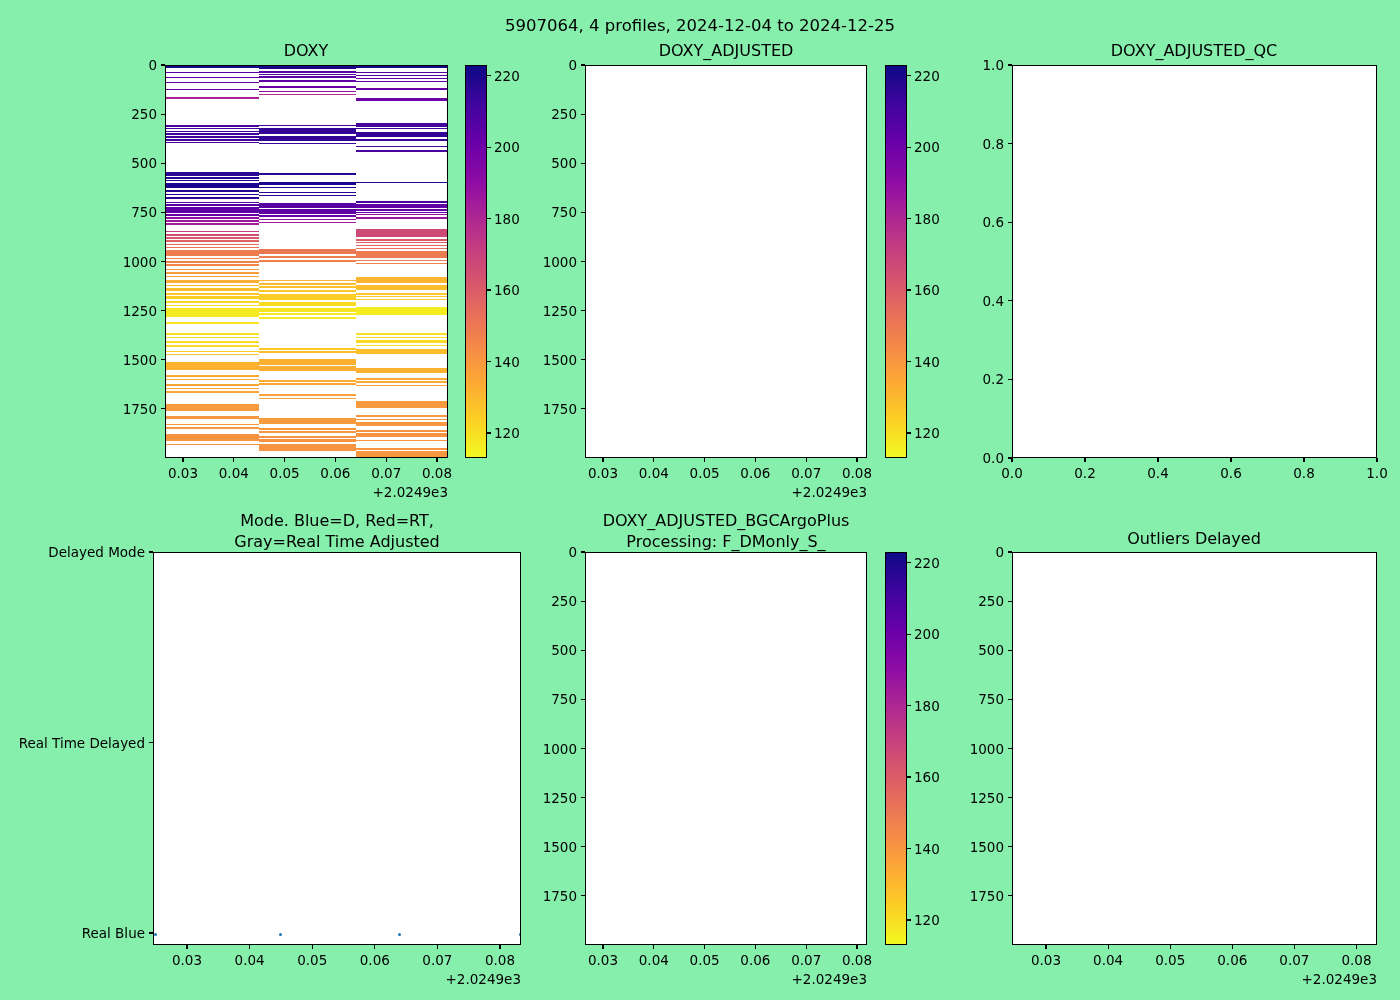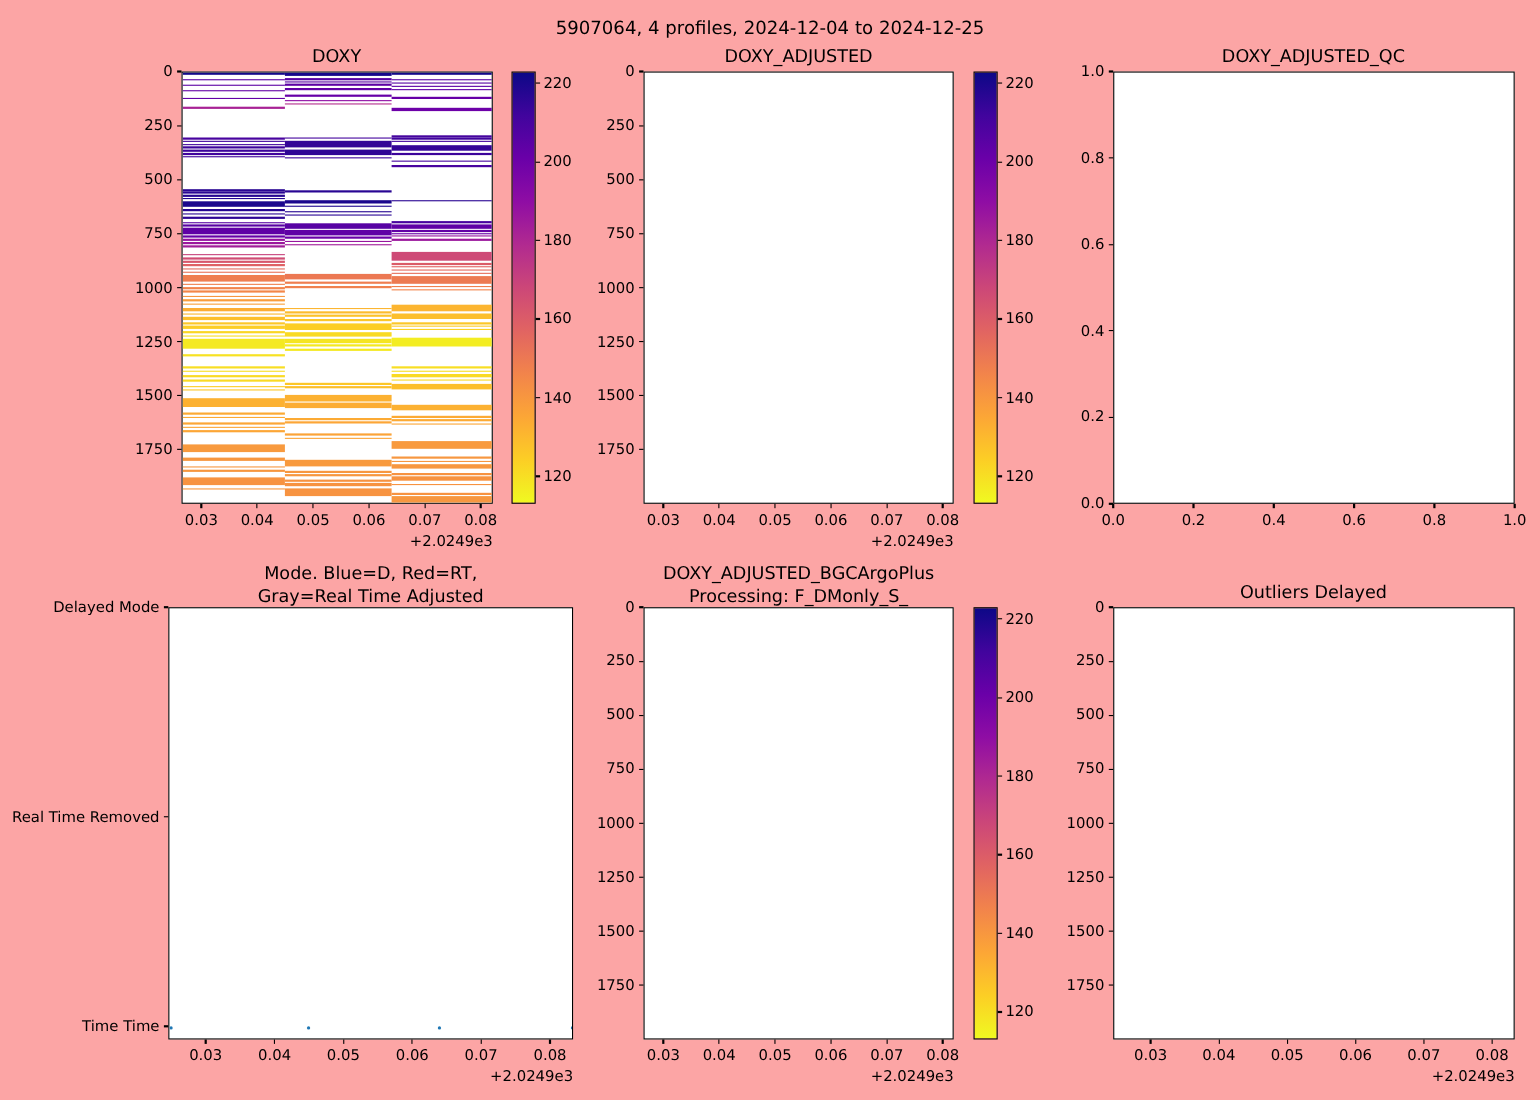--- a/index.html
+++ b/index.html
@@ -1,16 +1,16 @@
 <!DOCTYPE html>
 <html><head>
 <meta charset="utf-8">
 <style>
   html,body{margin:0;padding:0;background:#fff;}
-  #fig{position:relative;width:1400px;height:1000px;background:#fca5a5;
+  #fig{position:relative;width:1400px;height:1000px;background:#86efac;
        font-family:"DejaVu Sans","Liberation Sans",sans-serif;overflow:hidden;}
   .suptitle{position:absolute;left:700px;top:16px;transform:translateX(-50%);
        font-size:16.5px;color:#000;white-space:nowrap;}
   .ptitle{position:absolute;transform:translateX(-50%);font-size:16px;color:#000;
        text-align:center;white-space:pre-line;line-height:21px;}
   .plot{position:absolute;border:1.2px solid #000;box-sizing:border-box;background:#fff;overflow:hidden;}
   .cbar{position:absolute;border:1.2px solid #000;box-sizing:border-box;}
   .tick-label{position:absolute;font-size:13.5px;color:#000;white-space:nowrap;}
   .tick-mark{position:absolute;background:#000;}
   .seg{position:absolute;}
@@ -307,23 +307,23 @@
     <div class="tick-mark" style="left: 374.2px; top: 945px; width: 1.2px; height: 4px;"></div>
     <div class="tick-label" style="left: 374.8px; top: 952px; transform: translateX(-50%);">0.06</div>
     <div class="tick-mark" style="left: 436.8px; top: 945px; width: 1.2px; height: 4px;"></div>
     <div class="tick-label" style="left: 437.4px; top: 952px; transform: translateX(-50%);">0.07</div>
     <div class="tick-mark" style="left: 499.4px; top: 945px; width: 1.2px; height: 4px;"></div>
     <div class="tick-label" style="left: 500px; top: 952px; transform: translateX(-50%);">0.08</div>
     <div class="offset-label" style="left: 521px; top: 971px; transform: translateX(-100%);">+2.0249e3</div>
     <div class="tick-mark" style="left: 149px; top: 551.4px; width: 4px; height: 1.2px;"></div>
     <div class="tick-label" style="left: 145px; top: 544px; transform: translateX(-100%);">Delayed Mode</div>
     <div class="tick-mark" style="left: 149px; top: 741.9px; width: 4px; height: 1.2px;"></div>
-    <div class="tick-label" style="left: 145px; top: 734.5px; transform: translateX(-100%);">Real Time Removed</div>
+    <div class="tick-label" style="left: 145px; top: 734.5px; transform: translateX(-100%);">Real Time Delayed</div>
     <div class="tick-mark" style="left: 149px; top: 932.4px; width: 4px; height: 1.2px;"></div>
-    <div class="tick-label" style="left: 145px; top: 925px; transform: translateX(-100%);">Time Time</div>
+    <div class="tick-label" style="left: 145px; top: 925px; transform: translateX(-100%);">Real Blue</div>
     <div class="tick-mark" style="left: 602.4px; top: 945px; width: 1.2px; height: 4px;"></div>
     <div class="tick-label" style="left: 603px; top: 952px; transform: translateX(-50%);">0.03</div>
     <div class="tick-mark" style="left: 653.2px; top: 945px; width: 1.2px; height: 4px;"></div>
     <div class="tick-label" style="left: 653.8px; top: 952px; transform: translateX(-50%);">0.04</div>
     <div class="tick-mark" style="left: 704px; top: 945px; width: 1.2px; height: 4px;"></div>
     <div class="tick-label" style="left: 704.6px; top: 952px; transform: translateX(-50%);">0.05</div>
     <div class="tick-mark" style="left: 754.8px; top: 945px; width: 1.2px; height: 4px;"></div>
     <div class="tick-label" style="left: 755.4px; top: 952px; transform: translateX(-50%);">0.06</div>
     <div class="tick-mark" style="left: 805.6px; top: 945px; width: 1.2px; height: 4px;"></div>
     <div class="tick-label" style="left: 806.2px; top: 952px; transform: translateX(-50%);">0.07</div>

